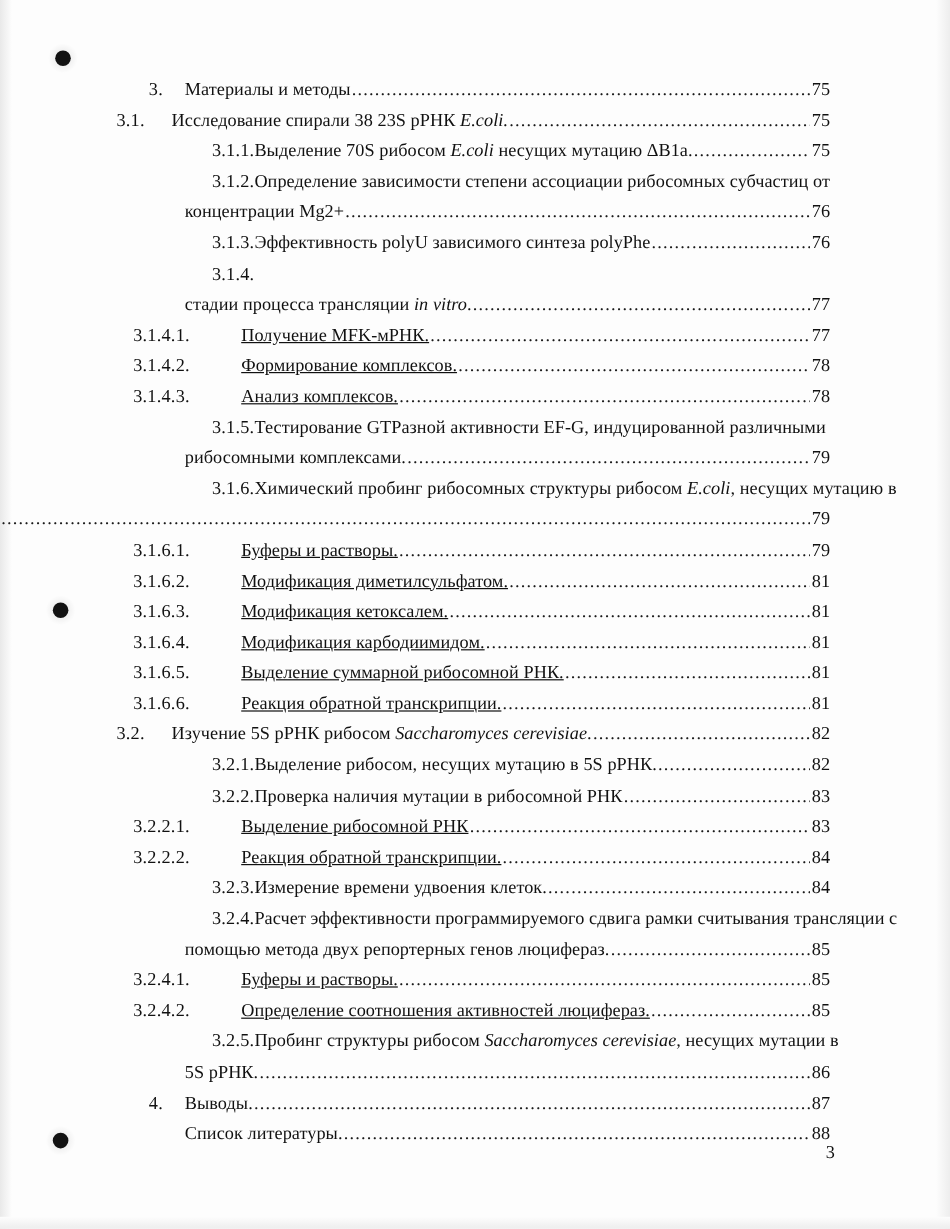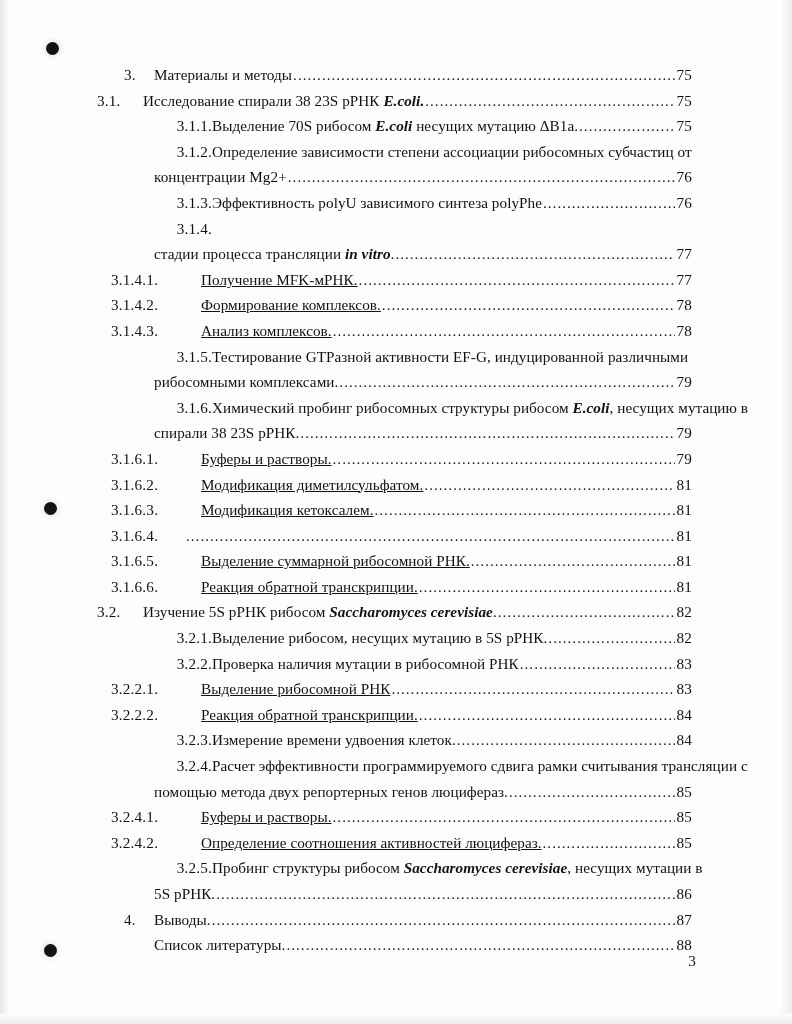--- a/index.html
+++ b/index.html
@@ -109,21 +109,21 @@
     padding-right: 0px;
     letter-spacing: 0.2px;
   }
 
   
   .toc-row.cont .title {
     flex: 0 0 auto;
     text-align: center;
   }
 
-  .ital { font-style: italic; font-weight: bold; }
+  .ital { font-style: italic; }
 
   
   #toc .toc-row { padding-right: 100px; }
 
   
   .lvl1 .num      { width: 30px; margin-left: 124px; }
   .lvl1 .title    { margin-left: 0px; }
 
   .lvl2 .num      { width: 46px; margin-left: 97px; }
   .lvl2 .title    { margin-left: 0px; }
@@ -233,21 +233,20 @@
         <span class="title">рибосомными комплексами.</span>
         <span class="leader"></span>
         <span class="pageno">79</span>
       </div>
       <div class="toc-row lvl3 nowrap-leader">
         <span class="num">3.1.6.</span>
         <span class="title">Химический пробинг рибосомных структуры рибосом <span class="ital">E.coli</span>, несущих мутацию в</span>
       </div>
       <div class="toc-row lvl3 cont cont3">
         <span class="num" style="width: 0px; margin-left: 0px;"></span>
-        <span class="title">спирали 38 23S рРНК.</span>
         <span class="leader"></span>
         <span class="pageno">79</span>
       </div>
       <div class="toc-row lvl4">
         <span class="num">3.1.6.1.</span>
         <span class="title">Буферы и растворы.</span>
         <span class="leader"></span>
         <span class="pageno">79</span>
       </div>
       <div class="toc-row lvl4">
@@ -257,20 +256,21 @@
         <span class="pageno">81</span>
       </div>
       <div class="toc-row lvl4">
         <span class="num">3.1.6.3.</span>
         <span class="title">Модификация кетоксалем.</span>
         <span class="leader"></span>
         <span class="pageno">81</span>
       </div>
       <div class="toc-row lvl4">
         <span class="num">3.1.6.4.</span>
+        <span class="title">Модификация карбодиимидом.</span>
         <span class="leader"></span>
         <span class="pageno">81</span>
       </div>
       <div class="toc-row lvl4">
         <span class="num">3.1.6.5.</span>
         <span class="title">Выделение суммарной рибосомной РНК.</span>
         <span class="leader"></span>
         <span class="pageno">81</span>
       </div>
       <div class="toc-row lvl4">

